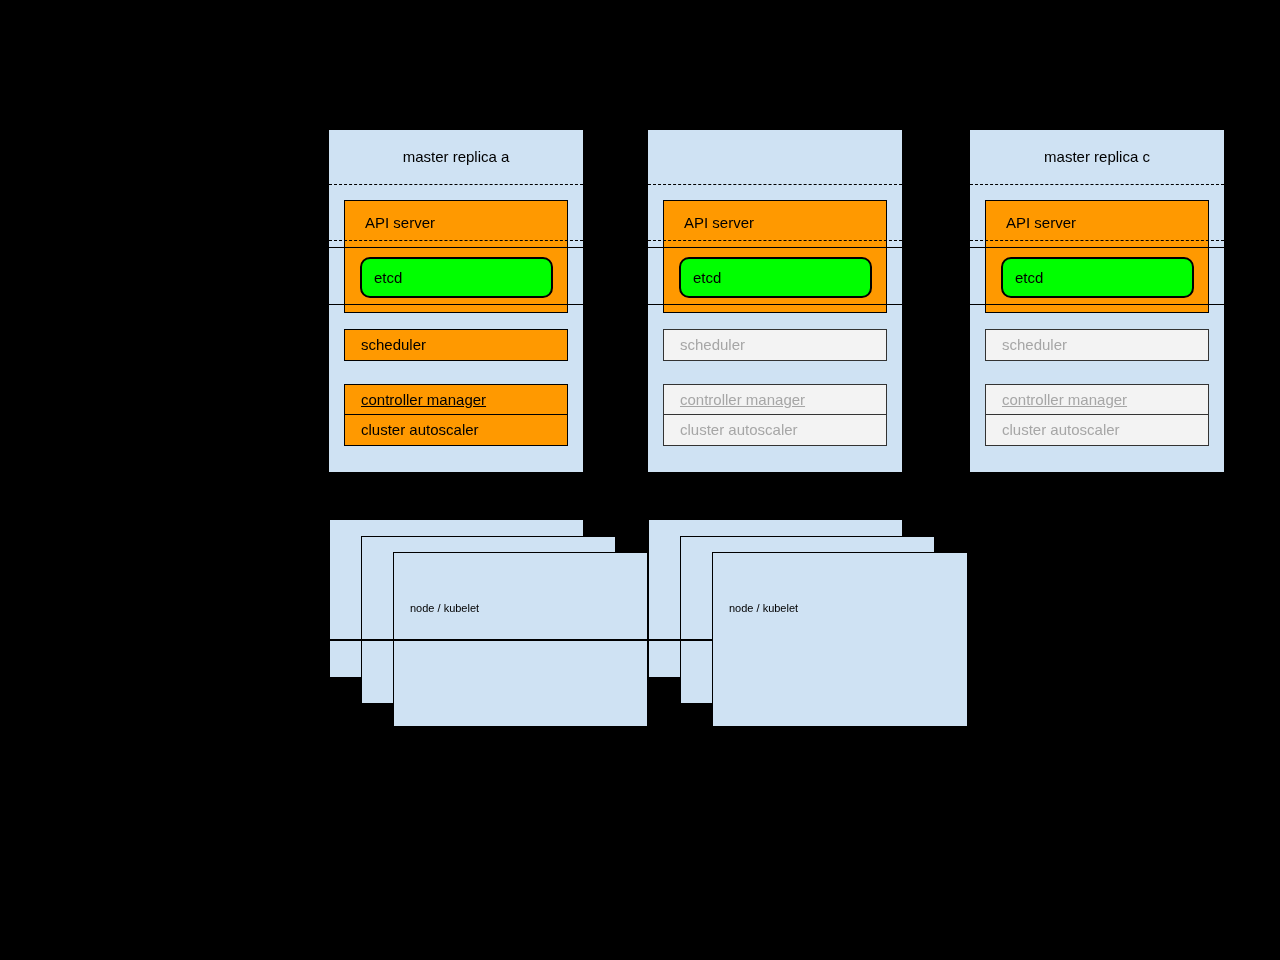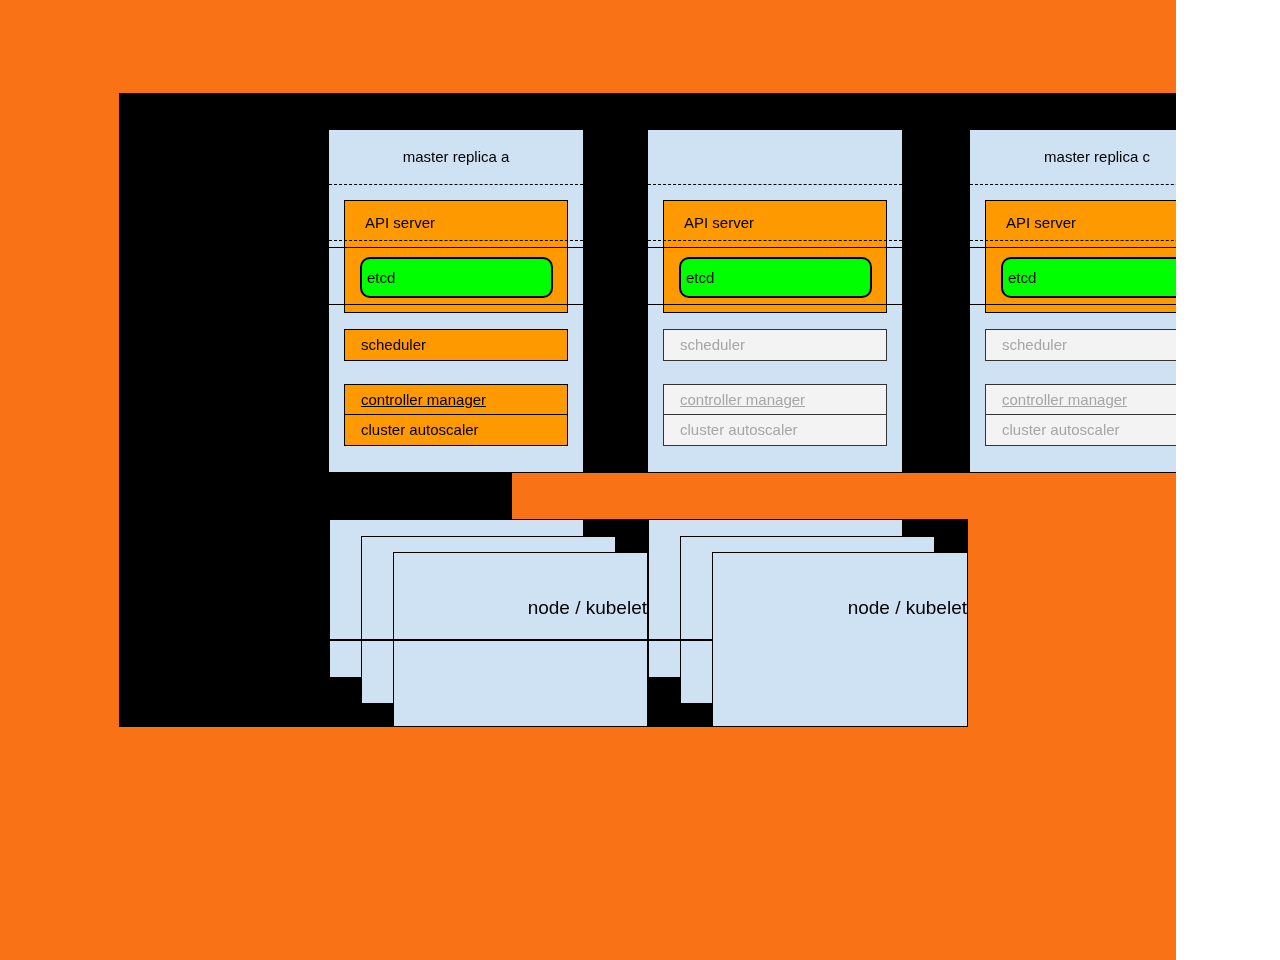--- a/index.html
+++ b/index.html
@@ -1,54 +1,54 @@
 <!DOCTYPE html>
 <html style="--background: #000000; --box_blue: #cfe2f3; --active_orange: #ff9900; --etcd_green: #00ff00; --inactive_fill: #f3f3f3; --inactive_text: #a6a6a6;"><head>
 <meta charset="utf-8">
 <style>
   html,body{margin:0;padding:0;background:#ffffff;}
   .page{
-    position:relative;width:1176px;height:960px;background:#f97316;overflow:hidden;
+    position:relative;width:1280px;height:960px;background:#000000;overflow:hidden;
     font-family:"Liberation Sans", sans-serif;color:#000;
   }
   .black{position:absolute;background:var(--background,#000);}
   #blackA{left:119px;top:93px;width:1152px;height:380px;}
   #blackB{left:119px;top:473px;width:393px;height:46px;}
   #blackCD{left:119px;top:519px;width:849px;height:208px;}
 
   
   .replica{position:absolute;top:130px;width:254px;height:342px;background:var(--box_blue,#cfe2f3);}
   .replica .title{position:absolute;top:0;left:0;right:0;height:54px;line-height:54px;text-align:center;font-size:15px;}
   .hline{position:absolute;left:0;right:0;height:0;}
   .hline.dash{border-top:1px dashed #000;}
   .hline.solid{border-top:1px solid #000;}
   .l1{top:54px;} .l2{top:110px;} .l3{top:117px;} .l4{top:174px;}
 
   .apibox{position:absolute;left:15px;top:70px;width:224px;height:113px;box-sizing:border-box;
           background:var(--active_orange,#ff9900);border:1px solid #000;}
   .apibox .lbl{position:absolute;left:20px;top:12px;font-size:15px;line-height:20px;}
   .etcd{position:absolute;left:15px;top:56px;width:193px;height:41px;box-sizing:border-box;
         background:var(--etcd_green,#00ff00);border:2px solid #000;border-radius:10px;}
-  .etcd .lbl{position:absolute;left:5px;top:50%;transform:translateY(-50%);font-size:15px;}
+  .etcd .lbl{position:absolute;left:12px;top:50%;transform:translateY(-50%);font-size:15px;}
 
   .smallbox{position:absolute;left:15px;width:224px;height:32px;box-sizing:border-box;
             font-size:15px;line-height:30px;padding-left:16px;white-space:nowrap;overflow:hidden;}
   .sch{top:199px;} .cm{top:254px;text-decoration:underline;} .ca{top:284px;}
   .replica.active .smallbox{background:var(--active_orange,#ff9900);border:1px solid #000;color:#000;}
   .replica.inactive .smallbox{background:var(--inactive_fill,#f3f3f3);border:1px solid #333;color:var(--inactive_text,#a6a6a6);}
 
   
   .nodebox{position:absolute;box-sizing:border-box;background:var(--box_blue,#cfe2f3);border:1px solid #000;}
   #s1back {left:329px;top:519px;width:255px;height:159px;}
   #s1mid  {left:361px;top:536px;width:255px;height:168px;}
   #s1front{left:393px;top:552px;width:255px;height:175px;}
   #s2back {left:648px;top:519px;width:255px;height:159px;}
   #s2mid  {left:680px;top:536px;width:255px;height:168px;}
   #s2front{left:712px;top:552px;width:256px;height:175px;}
-  .node-label{position:absolute;left:5px;right:0;top:40px;text-align:right;font-size:19px;line-height:30px;}
+  .node-label{position:absolute;left:16px;right:0;top:40px;text-align:left;font-size:11px;line-height:30px;}
   #nodeline{position:absolute;left:329px;top:639px;width:383px;height:0;border-top:2px solid #000;}
 </style>
 </head>
 <body>
 
 <div class="page">
 
   <div class="black" id="blackA"></div>
   <div class="black" id="blackB"></div>
   <div class="black" id="blackCD"></div>

